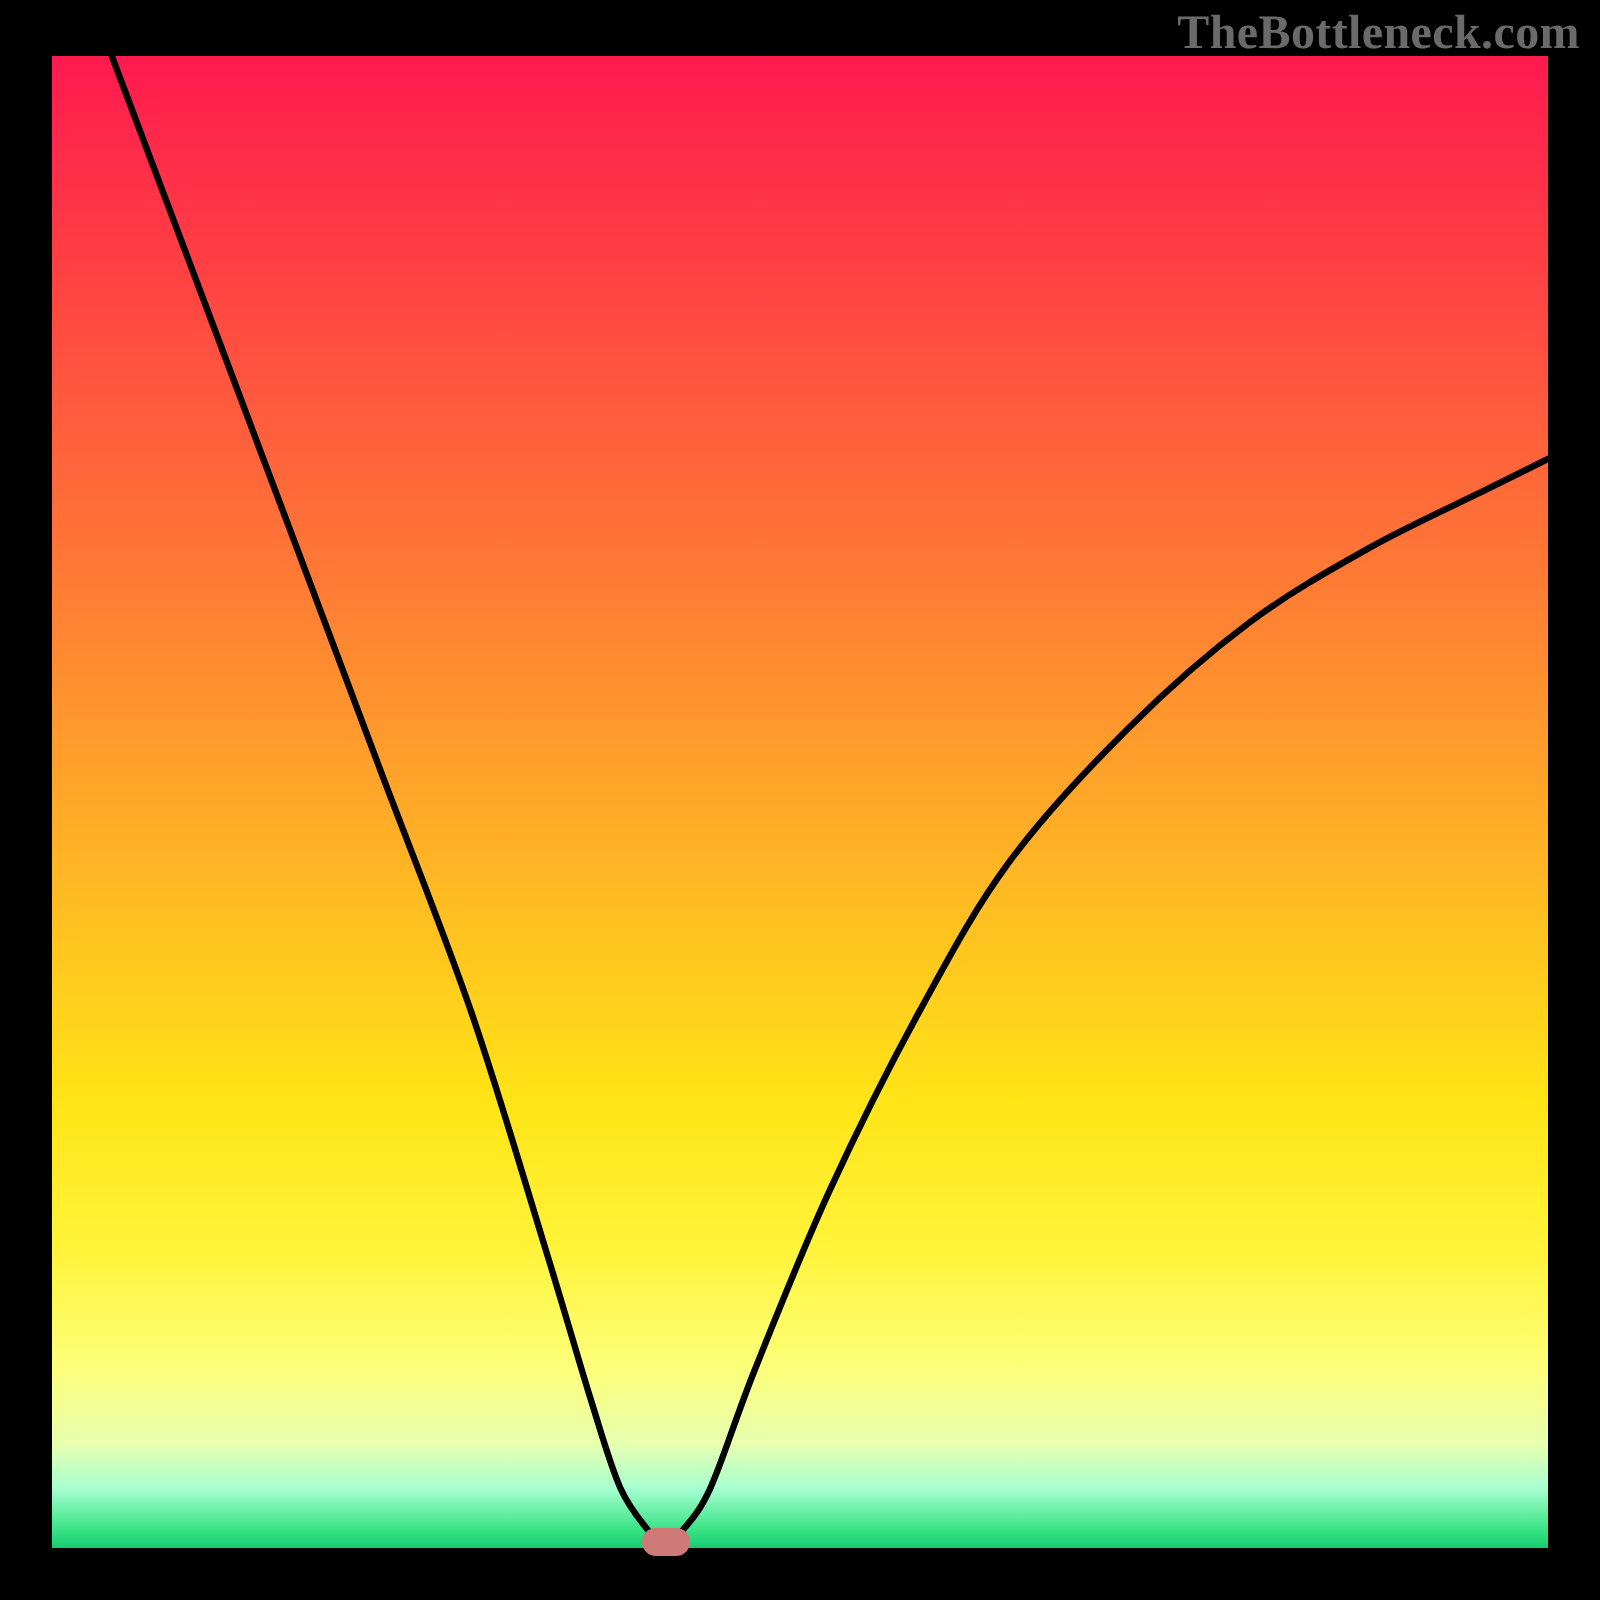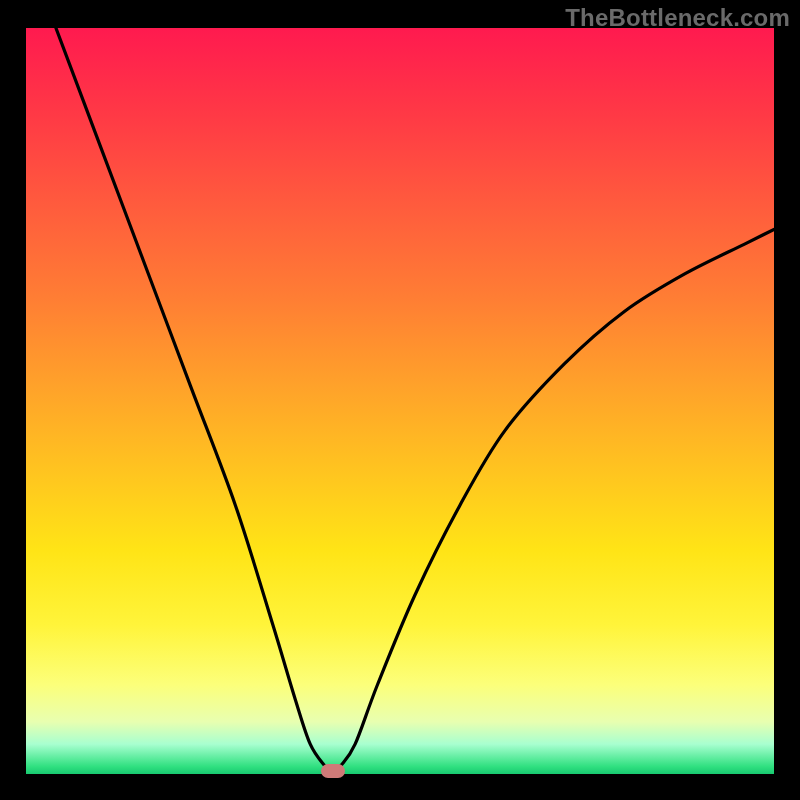--- a/index.html
+++ b/index.html
@@ -7,21 +7,21 @@
   .frame {
     position: relative;
     width: 800px;
     height: 800px;
     background: #000;
   }
   .watermark {
     position: absolute;
     top: 4px;
     right: 10px;
-    font-family: Liberation Sans, sans-serif;
+    font-family: Liberation Serif, serif;
     font-size: 24px;
     font-weight: 600;
     color: #6a6a6a;
     letter-spacing: 0.2px;
     z-index: 5;
   }
   .plot {
     position: absolute;
     left: 26px;
     top: 28px;

